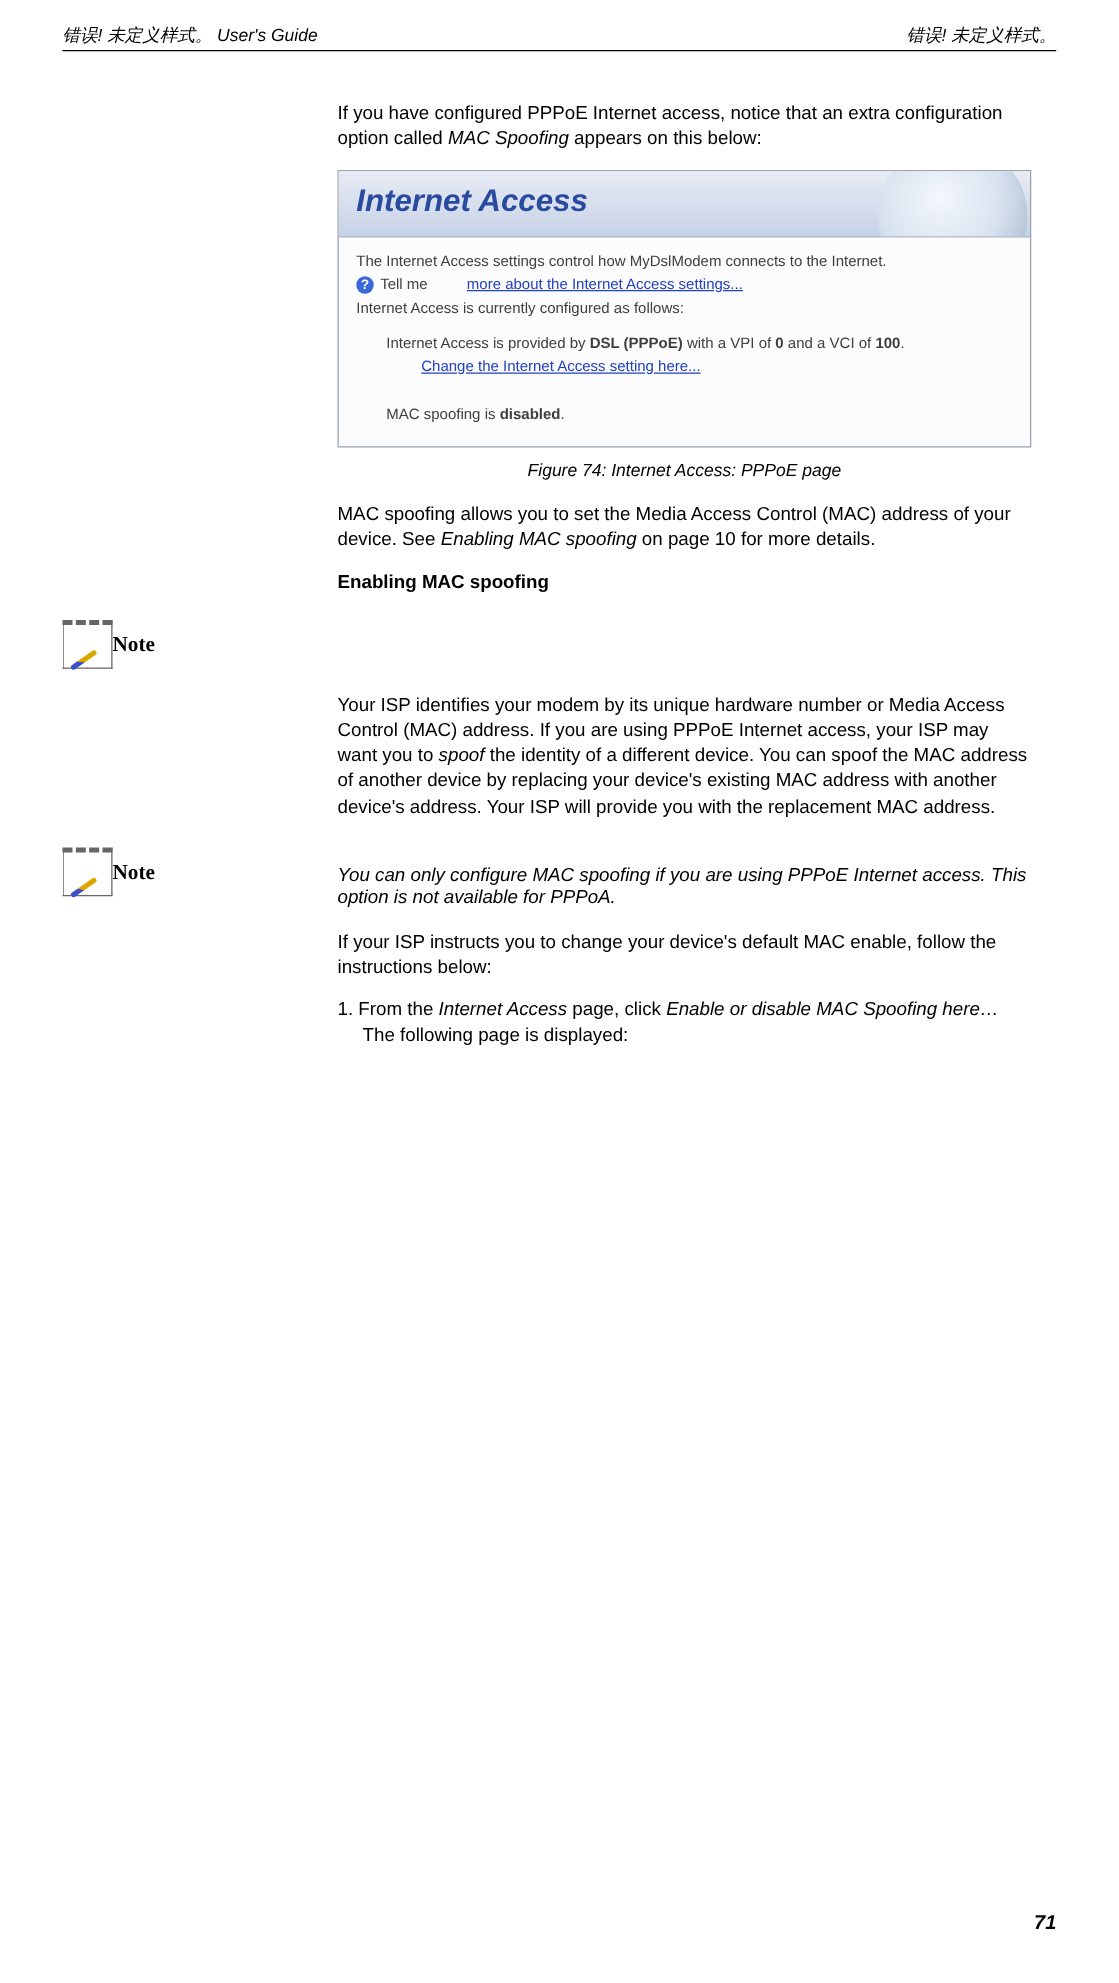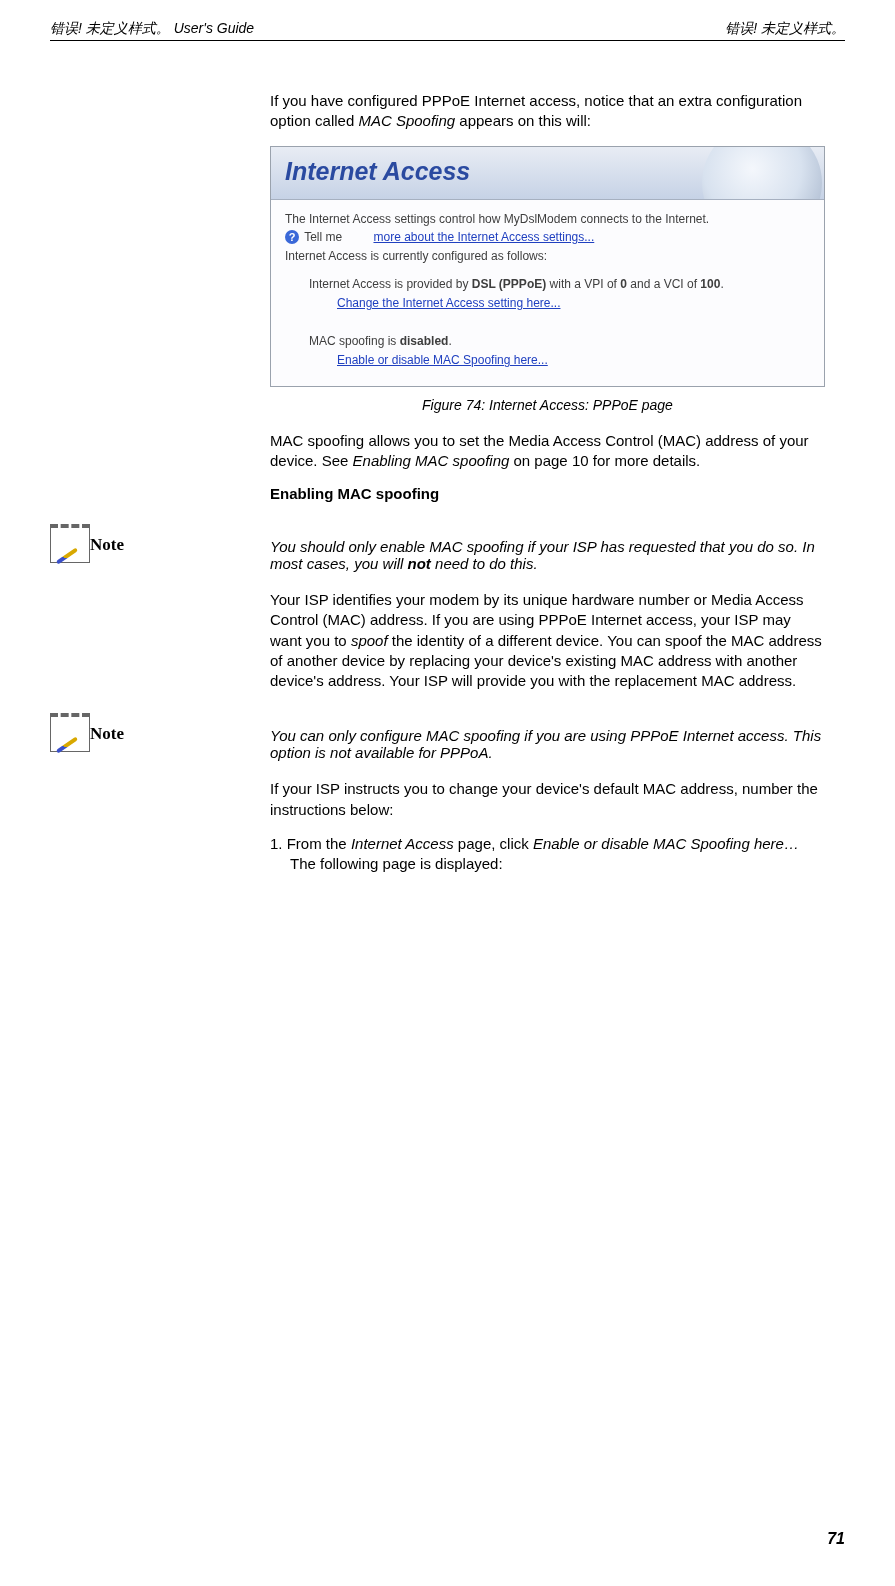--- a/index.html
+++ b/index.html
@@ -16,21 +16,21 @@
     position: relative;
     min-height: 1500px;
   }
   .header {
     display: flex;
     justify-content: space-between;
     font-style: italic;
     font-size: 14px;
     border-bottom: 1px solid #000;
     padding-bottom: 2px;
-    margin-bottom: 50px;
+    margin-bottom: 40px;
   }
   .content-col {
     margin-left: 220px;
     margin-right: 20px;
   }
   .note-block {
     display: flex;
     align-items: flex-start;
     margin: 18px 0;
   }
@@ -164,21 +164,21 @@
 
   <div class="header">
     <span>
       <span>错误! 未定义样式。</span><i> User's Guide</i>
     </span>
     <span>错误! 未定义样式。</span>
   </div>
 
   <div class="content-col">
     <p class="para">
-      <span>If you have configured PPPoE Internet access, notice that an extra configuration option called </span><i>MAC Spoofing</i><span> appears on this will:</span>
+      <span>If you have configured PPPoE Internet access, notice that an extra configuration option called </span><i>MAC Spoofing</i><span> appears on this below:</span>
     </p>
 
     <div class="screenshot">
       <div class="ss-titlebar">
         <div class="ss-globe"></div>
         <div class="ss-titlebar-text">Internet Access</div>
       </div>
       <div class="ss-body">
         <div>The Internet Access settings control how MyDslModem connects to the Internet.</div>
         <div>
@@ -189,58 +189,54 @@
         <div style="height:10px"></div>
         <div class="ss-indent">
           <span>Internet Access is provided by </span><b>DSL (PPPoE)</b><span> with a VPI of </span><b>0</b><span> and a VCI of </span><b>100</b><span>.</span>
         </div>
         <div class="ss-indent"><a class="ss-link">Change the Internet Access setting here...</a></div>
         <div style="height:10px"></div>
         <div style="height:10px"></div>
         <div class="ss-indent">
           <span>MAC spoofing is </span><b>disabled</b><span>.</span>
         </div>
-        <div class="ss-indent"><a class="ss-link">Enable or disable MAC Spoofing here...</a></div>
       </div>
     </div>
 
     <div class="fig-caption">Figure 74:      Internet Access: PPPoE page</div>
 
     <p class="para">
       <span>MAC spoofing allows you to set the Media Access Control (MAC) address of your device. See </span><i>Enabling MAC spoofing</i><span> on page 10 for more details.</span>
     </p>
 
     <div class="section-head">Enabling MAC spoofing</div>
   </div>
 
   <div class="note-block">
     <div class="note-icon-col">
       <div class="note-icon"></div>
       <div class="note-label">Note</div>
-    </div>
-    <div class="note-text">
-      <span>You should only enable MAC spoofing if your ISP has requested that you do so. In most cases, you will </span><b>not</b><span> need to do this.</span>
     </div>
   </div>
 
   <div class="content-col">
     <p class="para">
       <span>Your ISP identifies your modem by its unique hardware number or Media Access Control (MAC) address. If you are using PPPoE Internet access, your ISP may want you to </span><i>spoof</i><span> the identity of a different device. You can spoof the MAC address of another device by replacing your device's existing MAC address with another device's address. Your ISP will provide you with the replacement MAC address.</span>
     </p>
   </div>
 
   <div class="note-block">
     <div class="note-icon-col">
       <div class="note-icon"></div>
       <div class="note-label">Note</div>
     </div>
     <div class="note-text">You can only configure MAC spoofing if you are using PPPoE Internet access. This option is not available for PPPoA.</div>
   </div>
 
   <div class="content-col">
-    <p class="para">If your ISP instructs you to change your device's default MAC address, number the instructions below:</p>
+    <p class="para">If your ISP instructs you to change your device's default MAC enable, follow the instructions below:</p>
     <p class="para ol-item">
       <span>1.   </span><span>From the </span><i>Internet Access</i><span> page, click </span><i>Enable or disable MAC Spoofing here…</i><span> The following page is displayed:</span>
     </p>
   </div>
 
   <div class="page-num">71</div>
 </div>
 
 </body></html>

